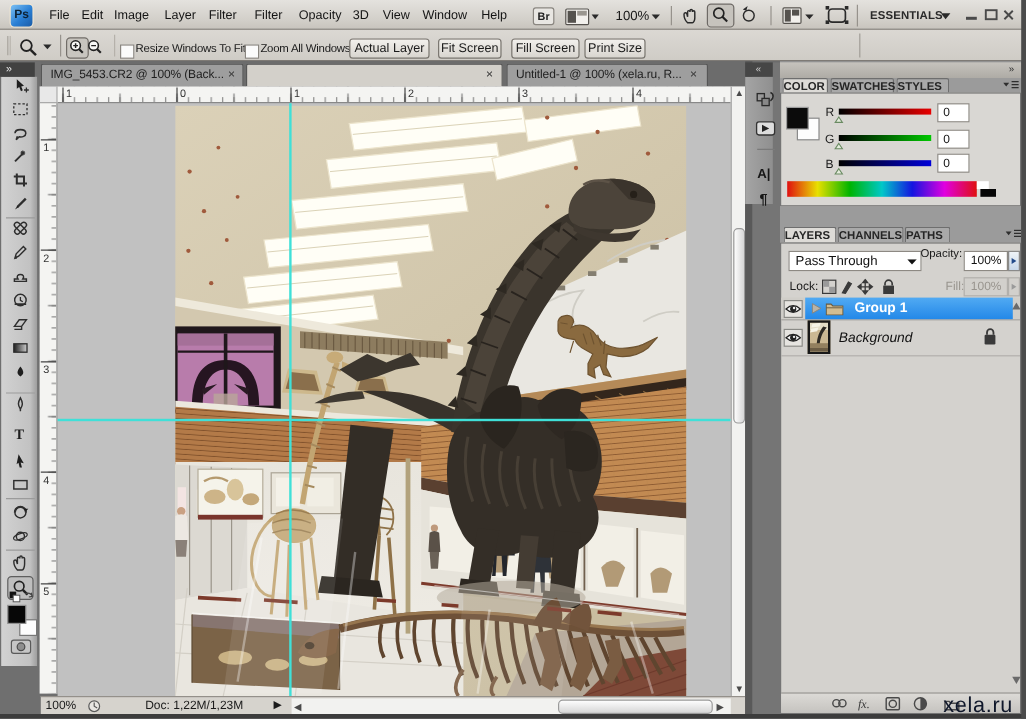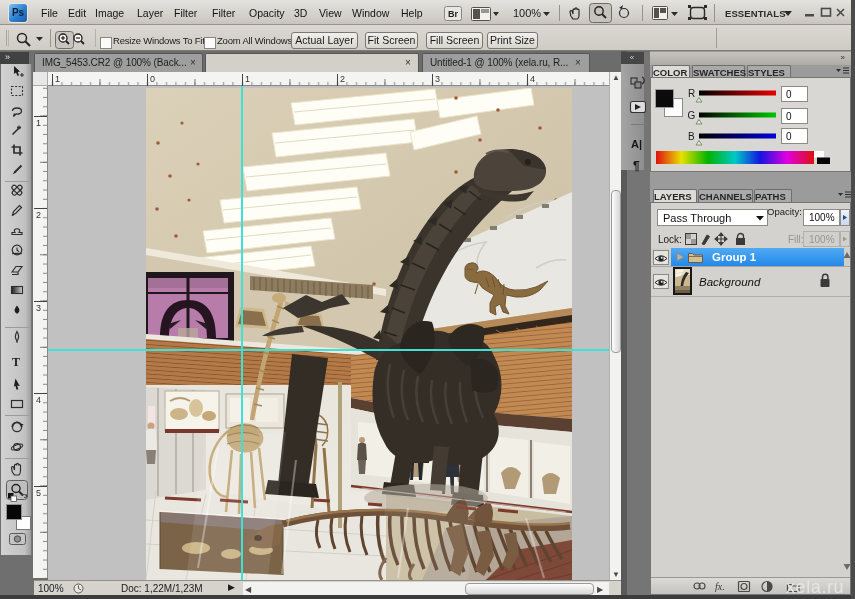--- a/index.html
+++ b/index.html
@@ -49,21 +49,21 @@
 .ptab{position:absolute;height:13px;font-size:9.5px;font-weight:bold;color:#262626;text-align:left;line-height:13px;background:#a9a9a9;border:1px solid #6e6e6e;border-bottom:none;border-radius:2px 2px 0 0;box-sizing:border-box;}
 .ptab.act{background:#dddbd7;}
 .pmenu{position:absolute;width:13px;height:9px;}
 #colorpanel{position:absolute;left:0;top:14px;width:201px;height:107px;background:#9b9b9b;}
 #colorbody{position:absolute;left:0;top:12px;width:201px;height:95px;background:#d9d7d3;border:1px solid #757575;box-sizing:border-box;}
 #adjbar{position:absolute;left:0;top:121px;width:201px;height:15px;background:#9b9b9b;}
 #layerspanel{position:absolute;left:0;top:136px;width:201px;height:408px;}
 #layersbody{position:absolute;left:0;top:15px;width:201px;height:393px;background:#d4d2ce;border:1px solid #757575;box-sizing:border-box;}
 .vbox{position:absolute;background:#fff;border:1px solid #8d8983;box-sizing:border-box;font-size:10px;color:#111;}
 #rightedge{left:851px;top:0;width:4px;height:599px;background:#4b4b4b;}
-#watermark{left:786px;top:577px;font-size:18px;color:#e5e5e5;letter-spacing:0.6px;}
+#watermark{left:786px;top:577px;font-size:18px;color:#0f172a;letter-spacing:0.6px;}
 
 #vguide{left:241px;top:86px;width:2px;height:494px;background:#3fe0d8;}
 #hguide{left:48px;top:349px;width:561px;height:2px;background:#3fe0d8;}
 </style>
 </head>
 <body>
 <div id="app">
   <div class="abs" id="menubar"></div>
   <div class="abs" id="pslogo">Ps</div>
   <span class="abs mi" style="left:41px">File</span>

